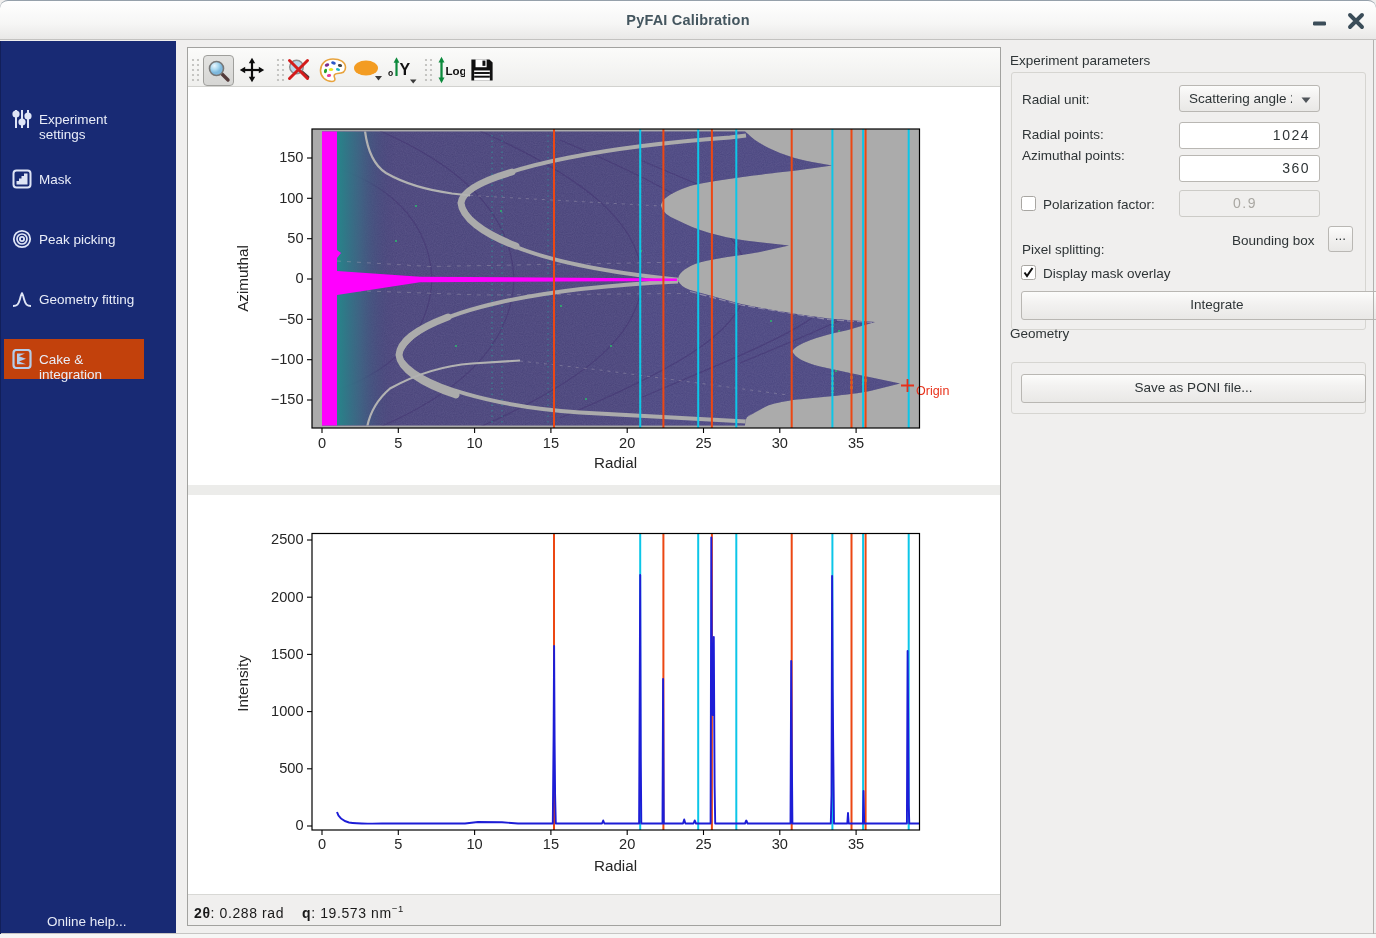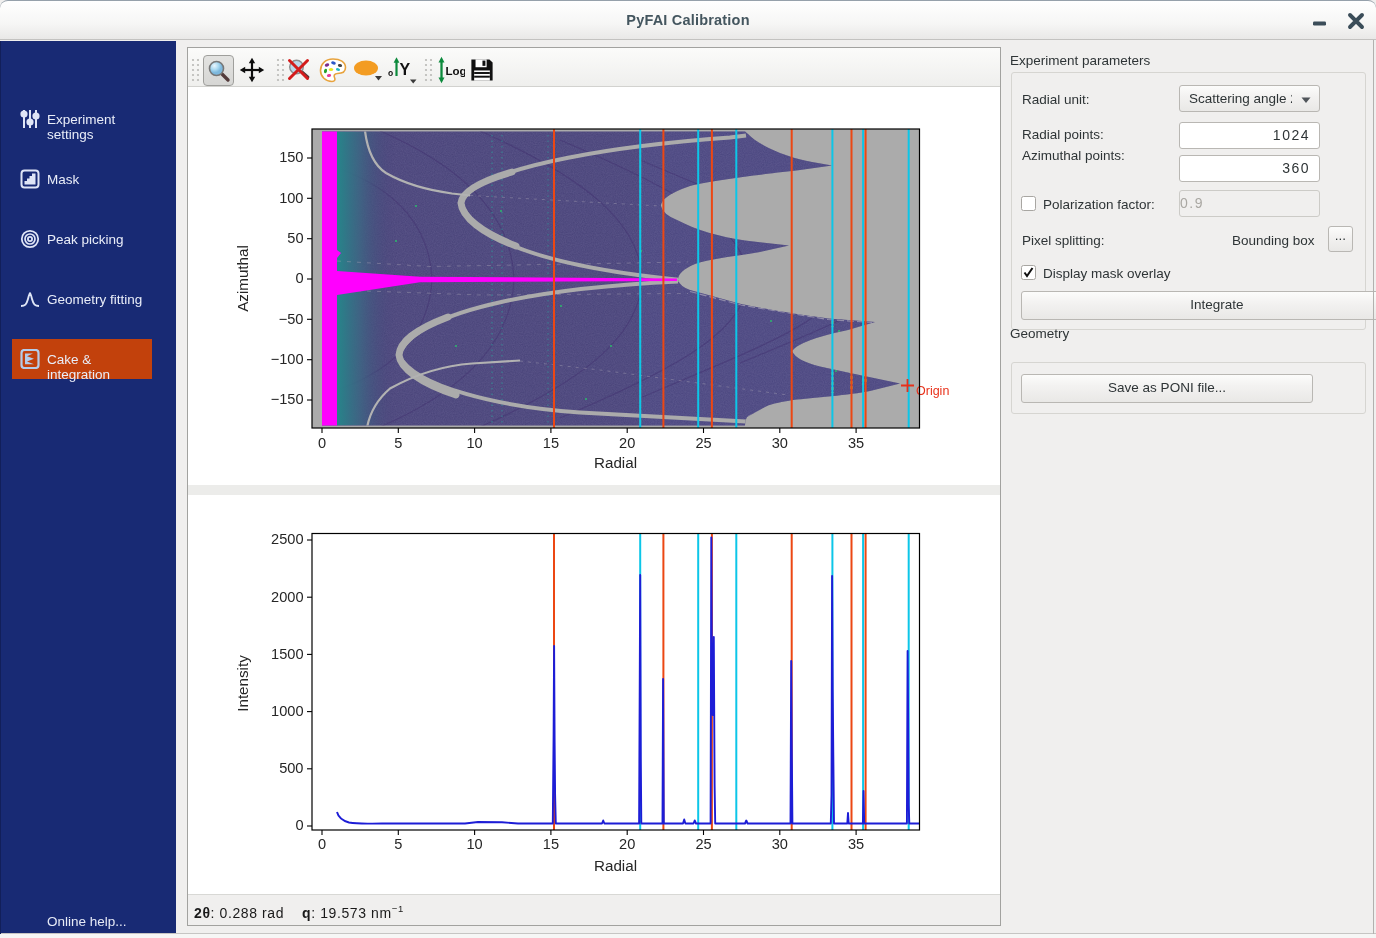--- a/index.html
+++ b/index.html
@@ -4,38 +4,38 @@
 * { margin:0; padding:0; box-sizing:border-box; }
 html,body { width:1376px; height:938px; overflow:hidden; }
 body { font-family:"Liberation Sans", sans-serif; background:#f0efee; position:relative; }
 .abs { position:absolute; }
 .titlebar { left:0; top:0; width:1376px; height:40px;
   background:linear-gradient(#ffffff,#f6f6f5 60%,#e9e8e7);
   border-top:1px solid #96a1ab; border-bottom:1px solid #c3c2c0;
   border-radius:8px 8px 0 0; }
 .title { width:100%; text-align:center; top:12px; font-size:14.5px; font-weight:bold; color:#44565f; letter-spacing:0.2px;}
 .sidebar { left:0; top:41px; width:176px; height:897px; background:#182a74; }
-.sideitem { left:12px; width:140px; height:40px; color:#e9edf8; font-size:13.5px; }
+.sideitem { left:4px; width:140px; height:40px; color:#e9edf8; font-size:13.5px; }
 .sideitem .lbl { left:35px; top:13px; }
 .sideitem.sel { background:#c2410c; }
 .sicon { left:8px; top:10px; width:20px; height:20px; }
 .pane { left:187px; top:47px; width:814px; height:879px; background:#ffffff; border:1px solid #a2a29f; }
 .toolbar { left:188px; top:48px; width:812px; height:39px;
   background:linear-gradient(#fbfbfa,#efefed); border-bottom:1px solid #d2d2cf; }
 .tbtn-sel { left:203px; top:55px; width:31px; height:31px; background:linear-gradient(#e3e3e1,#d6d6d4); border:1px solid #9f9f9c; border-radius:4px; }
 .statusbar { left:188px; top:894px; width:812px; height:31px; background:#f0efee; border-top:1px solid #d8d8d5; }
 .stxt { left:6px; top:8px; font-size:13.5px; color:#1a1a1a; letter-spacing:0.3px;}
 .rlabel { font-size:13.5px; color:#2e3436; white-space:nowrap; }
 .groupbox { border:1px solid #d6d5d1; border-radius:3px; }
 .btn { background:linear-gradient(#fcfcfb,#f3f2f1 40%,#e9e8e6); border:1px solid #b9b7b3; border-radius:3px;
   font-size:13.5px; color:#2e3436; text-align:center; }
 .inp { background:#ffffff; border:1px solid #b9b7b3; border-radius:3px; font-size:14px; color:#2e3436;
   text-align:right; padding-right:9px; letter-spacing:1.5px;}
 .inp-dis { background:#f0efee; border:1px solid #cccbc7; border-radius:3px; font-size:14px; color:#a9a7a2;
-  text-align:left; padding-right:9px; letter-spacing:1.5px;}
+  text-align:center; padding-right:9px; letter-spacing:1.5px;}
 .cbox { width:15px; height:15px; background:#fff; border:1px solid #a8a6a2; border-radius:2.5px; }
 .sep { left:0; width:812px; height:10px; background:#ececea; }
 </style></head>
 <body>
 <div class="abs titlebar"></div>
 <div class="abs title">PyFAI Calibration</div>
 <svg class="abs" style="left:1306px;top:8px" width="64" height="26" viewBox="0 0 64 26">
  <rect x="7" y="13.5" width="13" height="4" rx="1.2" fill="#3b4d59"></rect>
  <path d="M44 4 L56 16 M56 4 L44 16" transform="translate(0,3)" stroke="#3b4d59" stroke-width="3.9" stroke-linecap="round"></path>
 </svg>
@@ -197,33 +197,33 @@
 <div class="abs" style="left:9px;top:5px;width:103px;overflow:hidden;white-space:nowrap">Scattering angle 2</div>
 <svg class="abs" style="left:120px;top:10px" width="12" height="8" viewBox="0 0 12 8">
       <path d="M1.5 1.5 L10.5 1.5 L6 7 Z" fill="#50555a"></path>
     </svg>
 </div>
 <div class="abs inp" style="left:1179px;top:122px;width:141px;height:27px;padding-top:4px">1024</div>
 <div class="abs inp" style="left:1179px;top:154.5px;width:141px;height:27px;padding-top:4px">360</div>
 <div class="abs cbox" style="left:1021px;top:196px"></div>
 <div class="abs rlabel" style="left:1043px;top:196.5px">Polarization factor:</div>
 <div class="abs inp-dis" style="left:1179px;top:189.5px;width:141px;height:27px;padding-top:4px">0.9</div>
-<div class="abs rlabel" style="left:1022px;top:233px">Pixel splitting:</div>
+<div class="abs rlabel" style="left:1022px;top:242px">Pixel splitting:</div>
 <div class="abs rlabel" style="left:1232px;top:233px">Bounding box</div>
 <div class="abs btn" style="left:1328px;top:226px;width:25px;height:26px;padding-top:1px">...</div>
 <div class="abs cbox" style="left:1021px;top:265px">
     <svg width="13" height="13" viewBox="0 0 13 13" style="position:absolute;left:0px;top:0px">
       <path d="M2.5 6.5 L5 10 L10.5 2" fill="none" stroke="#101010" stroke-width="2"></path>
     </svg>
   </div>
 <div class="abs rlabel" style="left:1043px;top:265.5px">Display mask overlay</div>
 <div class="abs btn" style="left:1021px;top:291px;width:392px;height:29px;padding-top:5px">Integrate</div>
 <div class="abs rlabel" style="left:1010px;top:326px">Geometry</div>
 <div class="abs groupbox" style="left:1011px;top:362px;width:355px;height:52px"></div>
-<div class="abs btn" style="left:1021px;top:374px;width:292px;height:29px;padding-top:5px">Save as PONI file...</div>
+<div class="abs btn" style="left:1021px;top:374px;width:345px;height:29px;padding-top:5px">Save as PONI file...</div>
 <div class="abs" style="left:0;top:933px;width:1376px;height:1px;background:#c6c5c3"></div>
 <div class="abs" style="left:1373px;top:40px;width:1px;height:894px;background:#b2b1ae"></div>
 <div class="abs" style="left:0px;top:41px;width:1px;height:897px;background:#121f5a"></div>
 <div class="abs" style="left:0;top:934px;width:1376px;height:4px;background:#f6f6f5"></div>
 <svg class="abs" style="left:188px;top:88px" width="812" height="397" viewBox="188 88 812 397">
 <rect x="188" y="88" width="812" height="397" fill="#ffffff"></rect>
 <defs>
 <linearGradient id="teal" x1="0" y1="0" x2="1" y2="0">
         <stop offset="0" stop-color="#26858a"></stop>
         <stop offset="0.4" stop-color="#3b6884" stop-opacity="0.8"></stop>

